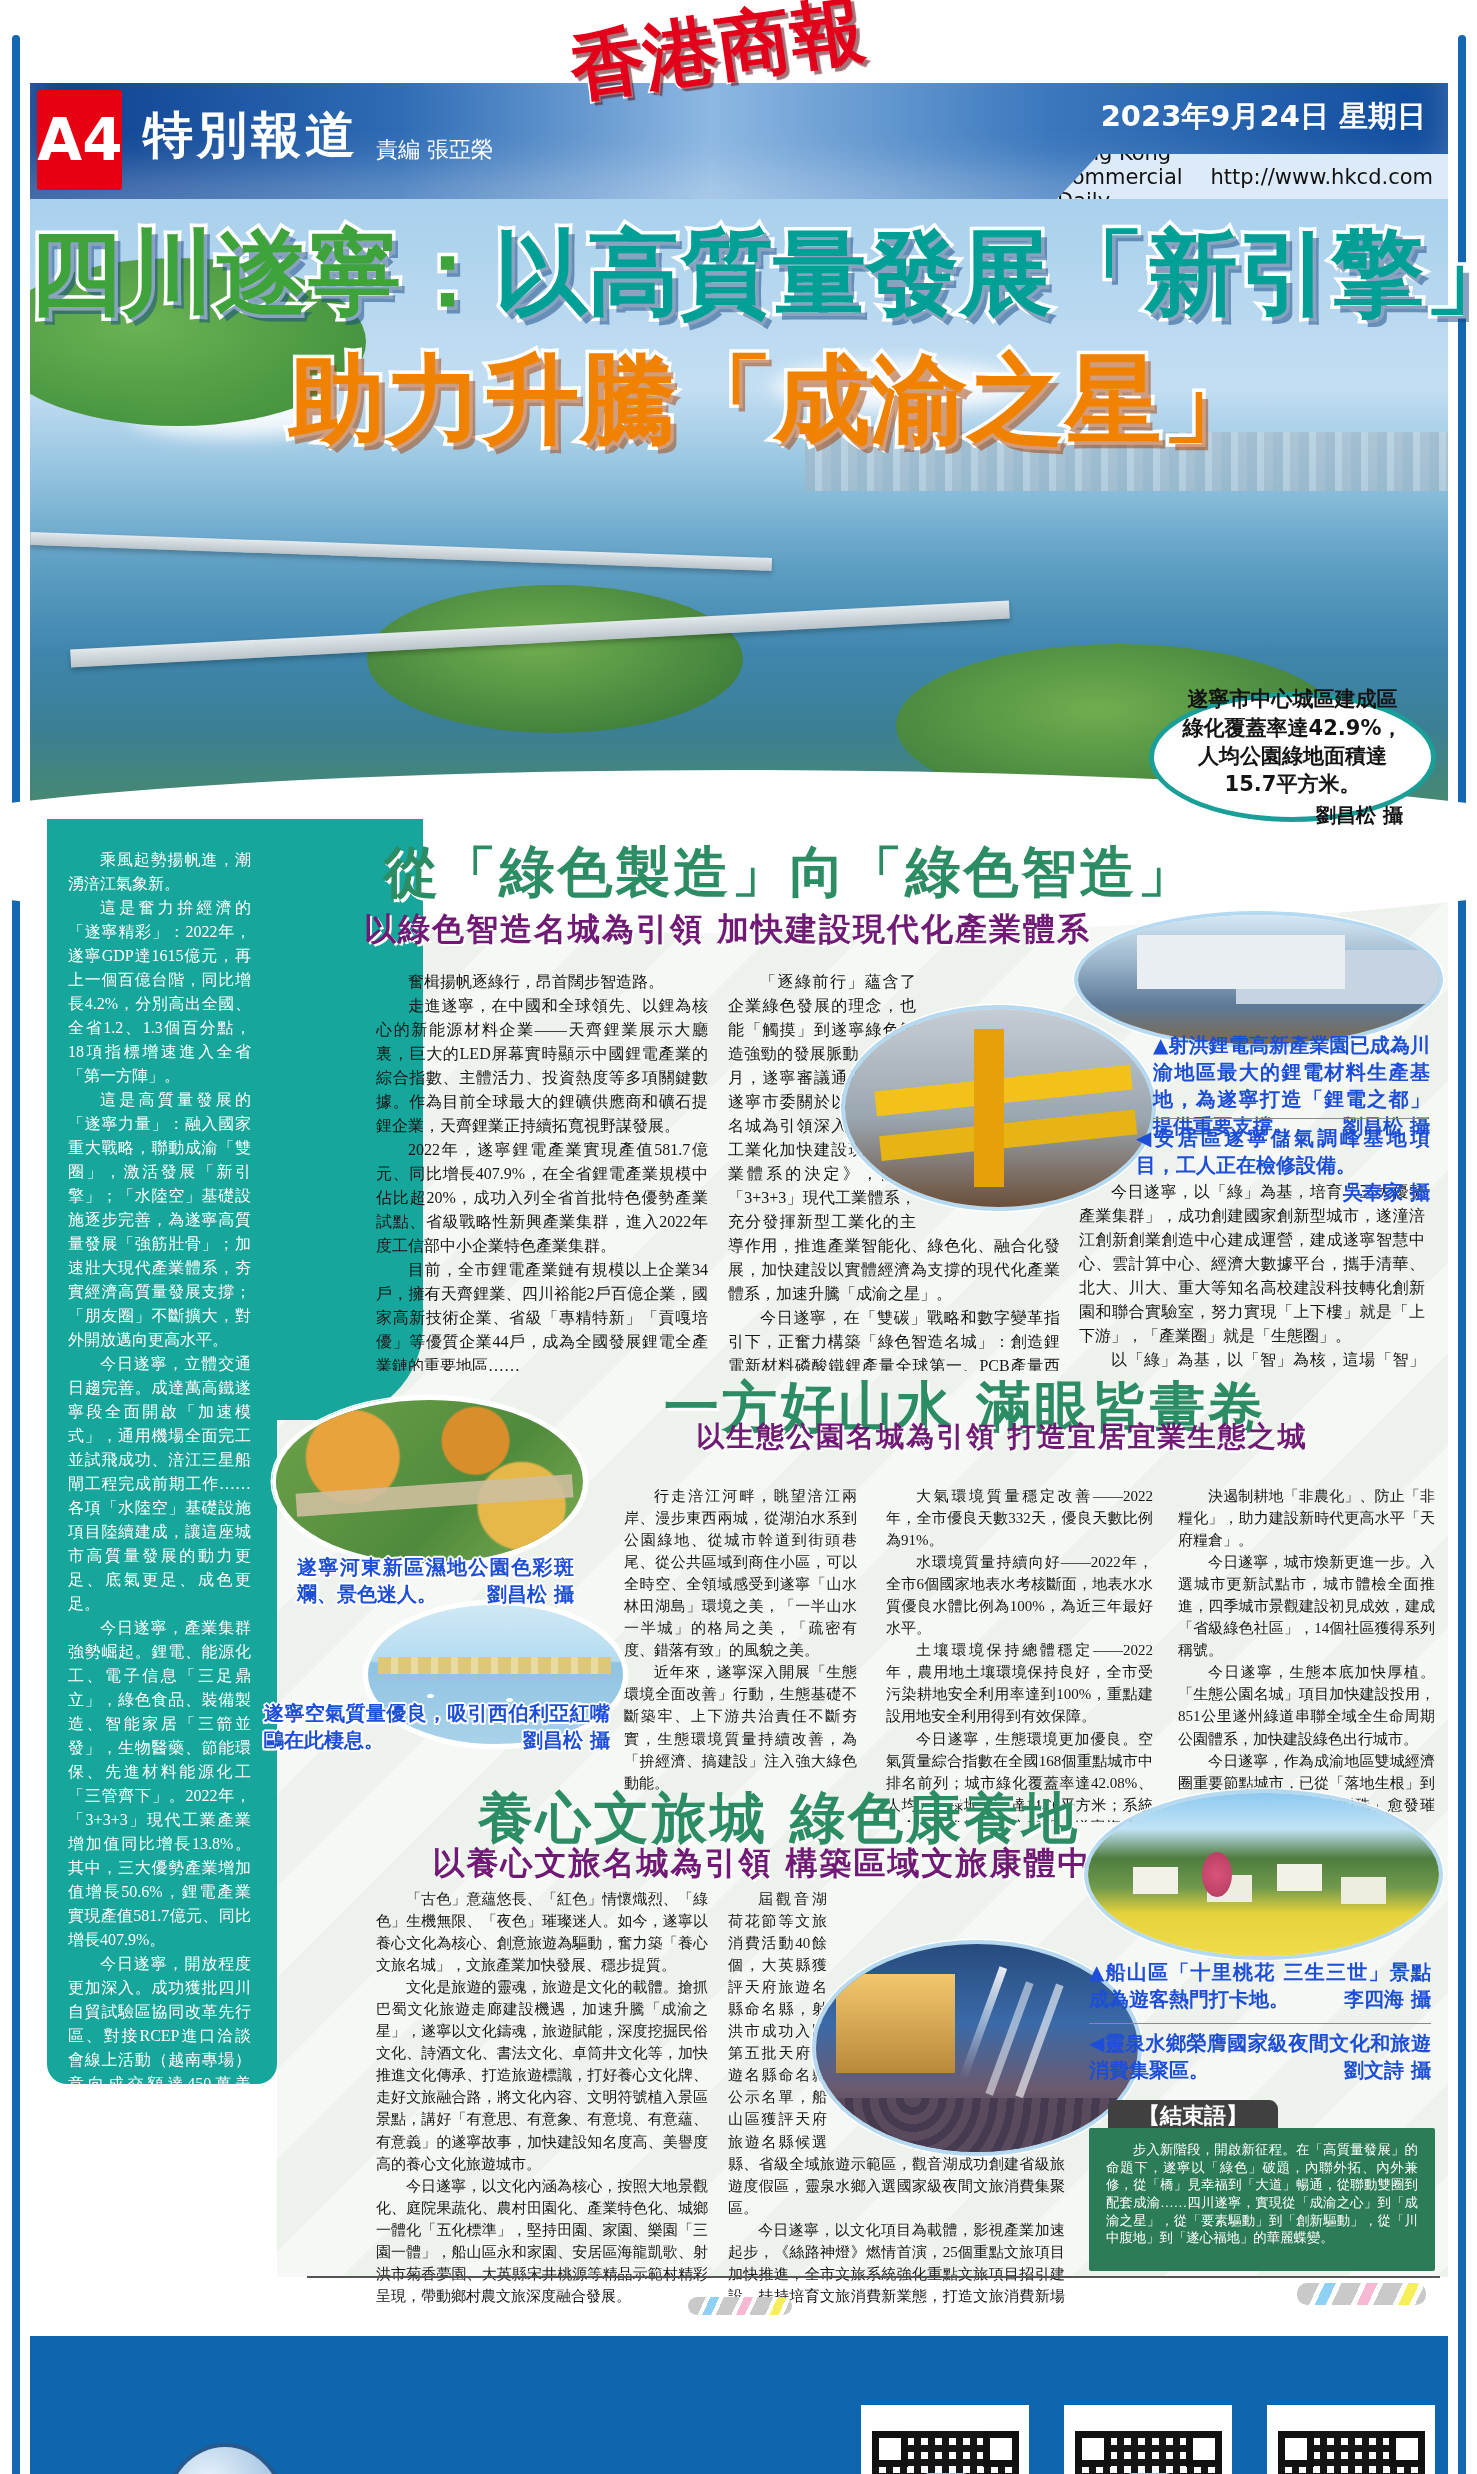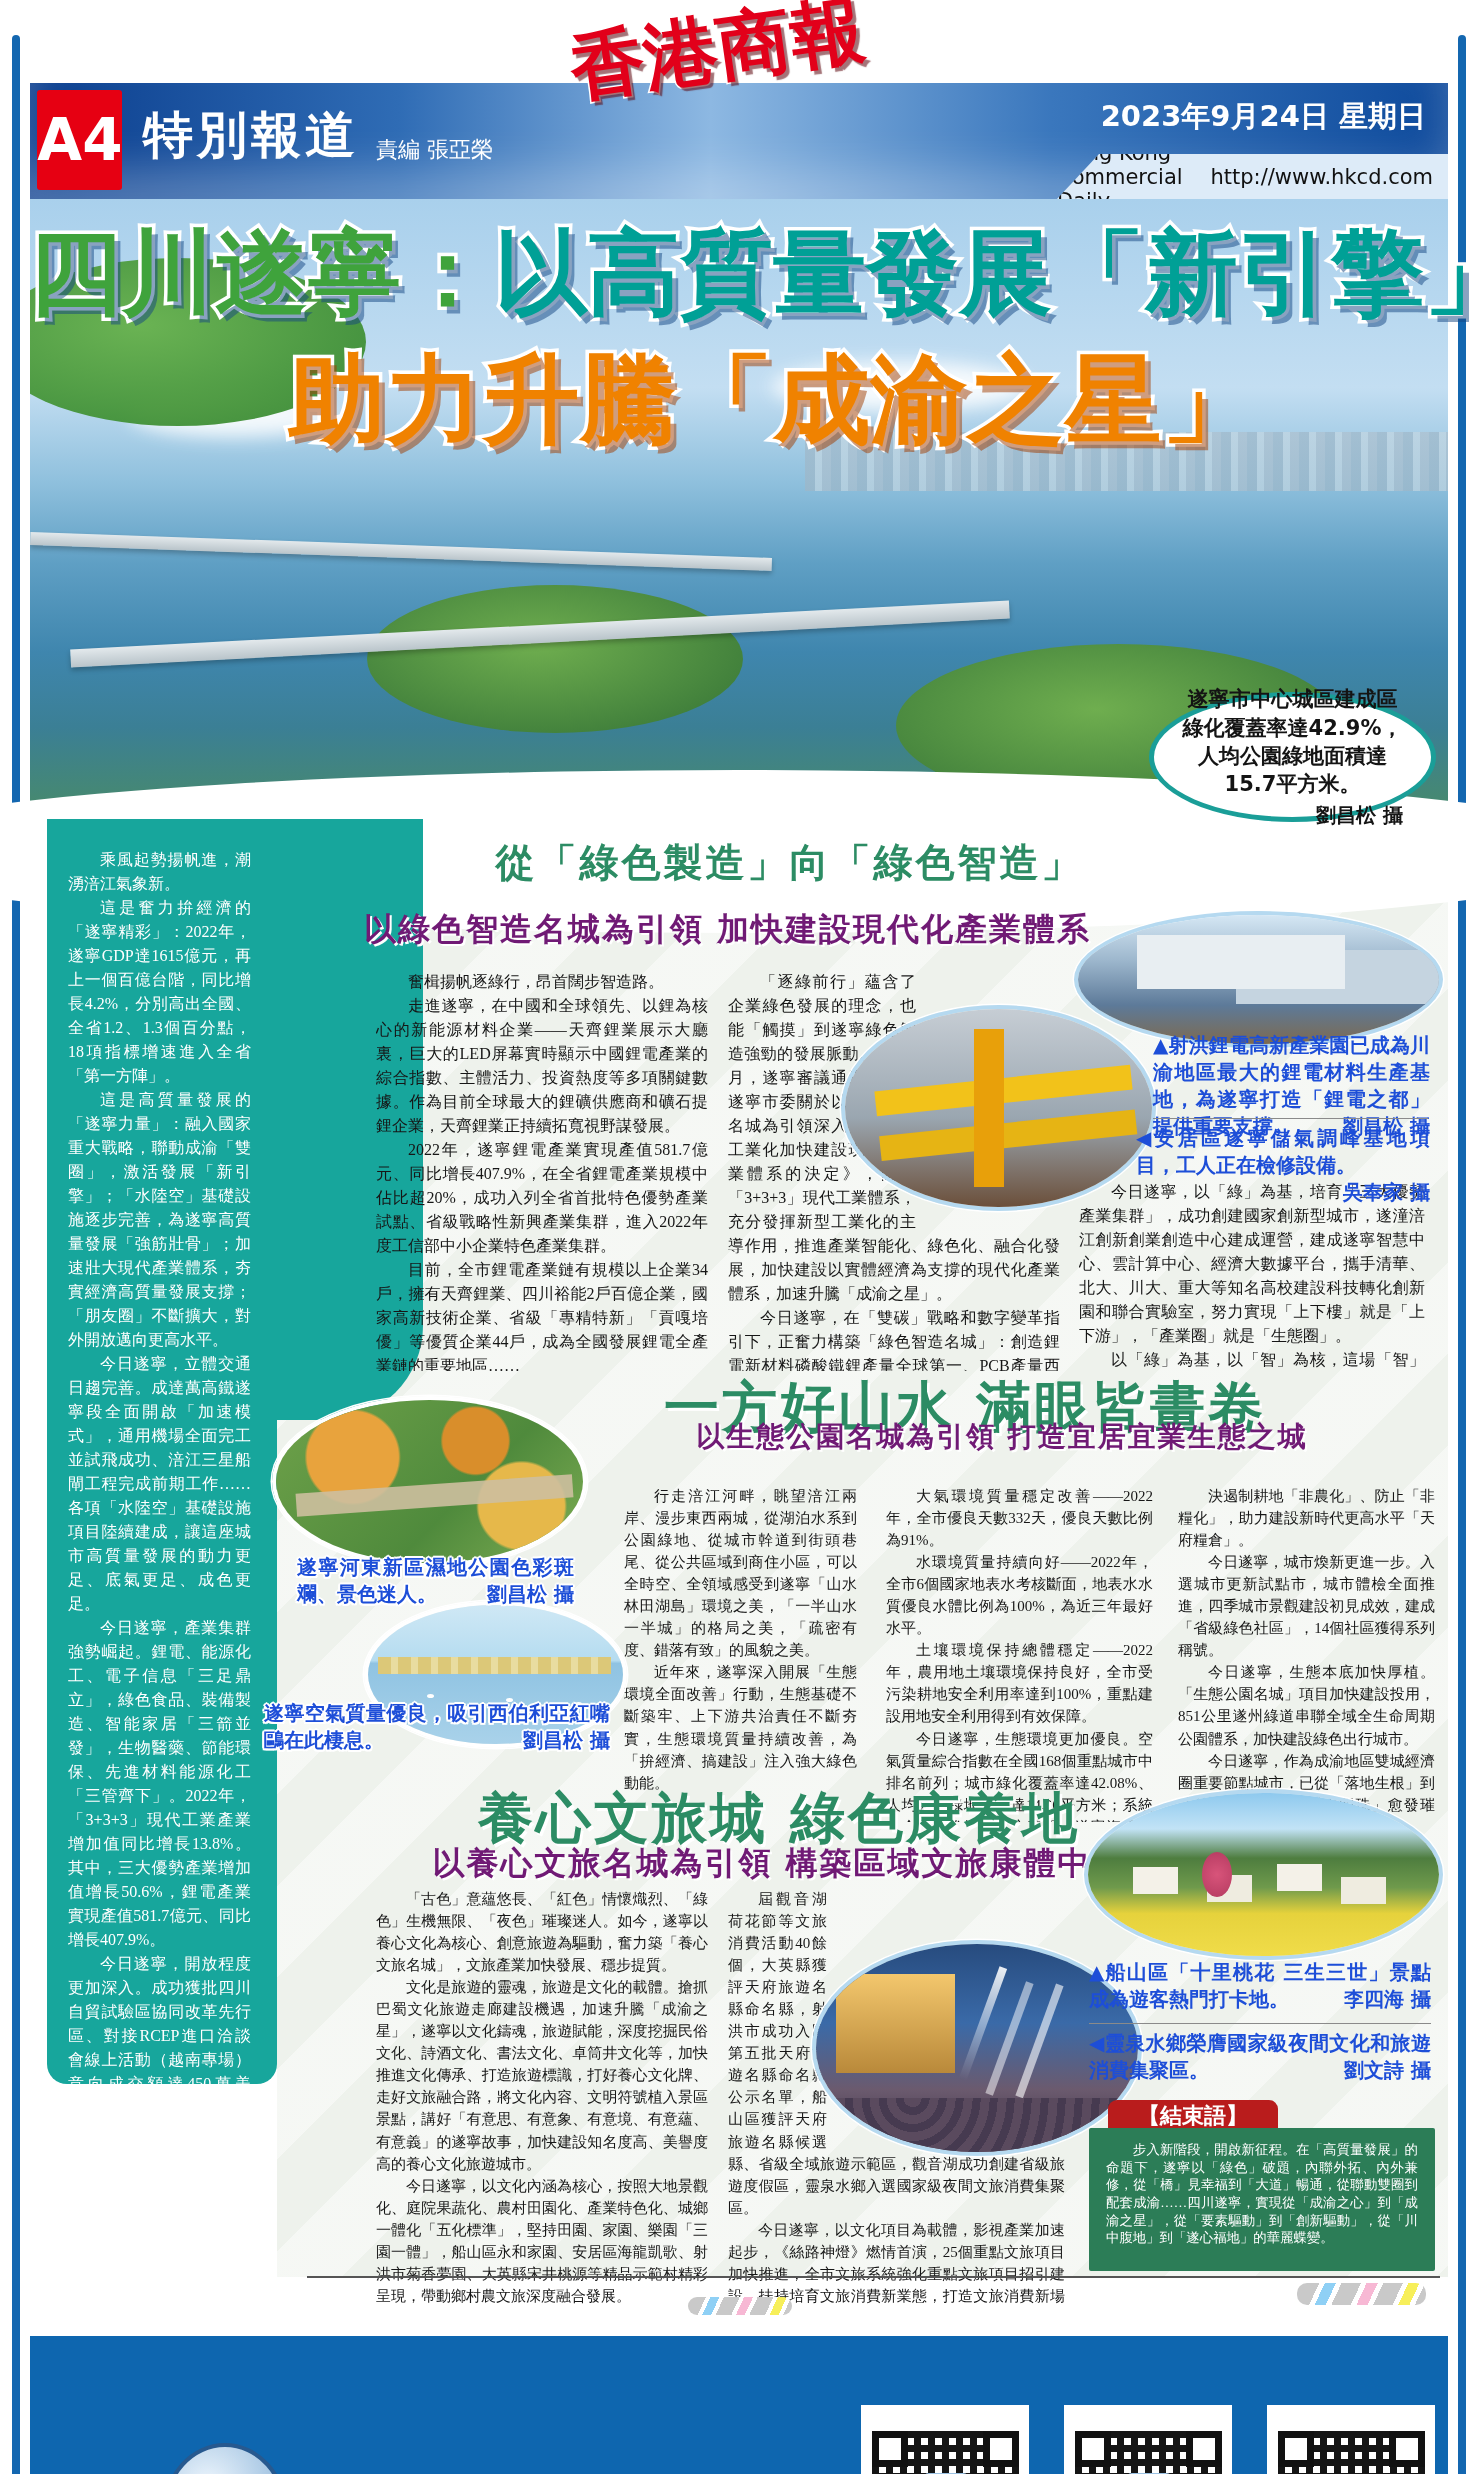--- a/index.html
+++ b/index.html
@@ -71,21 +71,21 @@
   
   .cap{position:absolute;font-weight:bold;font-size:20px;line-height:1.35;color:#1d4ed8;text-align:justify;}
   .cap .credit{float:right;margin-left:13px;}
   .halo{text-shadow:-1.5px -1.5px 0 #fff,1.5px -1.5px 0 #fff,-1.5px 1.5px 0 #fff,1.5px 1.5px 0 #fff,0 -2px 0 #fff,0 2px 0 #fff,-2px 0 0 #fff,2px 0 0 #fff;}
   .capline{position:absolute;height:1px;background:#8a8a8a;}
   
   .oval{position:absolute;border-radius:50%;overflow:hidden;border:4.5px solid #b5d9f0;box-shadow:0 0 0 1.5px #fff;}
   .oval .fill{position:absolute;inset:0;}
   .ov-white{border-color:#ffffff;}
   
-  .end-tab{position:absolute;left:1108px;top:2100px;width:170px;height:32px;background:#b91c1c;border-radius:9px 9px 0 0;
+  .end-tab{position:absolute;left:1108px;top:2100px;width:170px;height:32px;background:#404040;border-radius:9px 9px 0 0;
            color:#fff;font-size:22px;font-weight:bold;display:flex;align-items:center;justify-content:center;}
   .end-box{position:absolute;left:1089px;top:2128px;width:346px;height:143px;background:#2c7d57;color:#fff;
            box-sizing:border-box;padding:13px 17px;font-size:13.4px;line-height:1.32;text-align:justify;border-radius:2px;
            font-family:"Liberation Serif","DejaVu Serif",serif;}
   .end-box p{margin:0;text-indent:2em;}
   
   .hrule{position:absolute;left:307px;top:2276px;width:1133px;height:1.5px;background:#555;}
   .regmark{position:absolute;border-radius:10px;
      background:linear-gradient(115deg,#c9c9c9 0 16%,#fff 16% 20%,#8fd0f5 20% 28%,#fff 28% 32%,#c9c9c9 32% 46%,#fff 46% 50%,#f7b8d4 50% 58%,#fff 58% 62%,#c9c9c9 62% 76%,#fff 76% 80%,#f7ef5a 80% 88%,#fff 88% 92%,#c9c9c9 92% 100%);}
   
@@ -155,21 +155,21 @@
   <div class="sidebar-text">
     <div class="sb-spacer"></div>
   <p>乘風起勢揚帆進，潮湧涪江氣象新。</p>
       <p>這是奮力拚經濟的「遂寧精彩」：2022年，遂寧GDP達1615億元，再上一個百億台階，同比增長4.2%，分別高出全國、全省1.2、1.3個百分點，18項指標增速進入全省「第一方陣」。</p>
       <p>這是高質量發展的「遂寧力量」：融入國家重大戰略，聯動成渝「雙圈」，激活發展「新引擎」；「水陸空」基礎設施逐步完善，為遂寧高質量發展「強筋壯骨」；加速壯大現代產業體系，夯實經濟高質量發展支撐；「朋友圈」不斷擴大，對外開放邁向更高水平。</p>
       <p>今日遂寧，立體交通日趨完善。成達萬高鐵遂寧段全面開啟「加速模式」，通用機場全面完工並試飛成功、涪江三星船閘工程完成前期工作……各項「水陸空」基礎設施項目陸續建成，讓這座城市高質量發展的動力更足、底氣更足、成色更足。</p>
       <p>今日遂寧，產業集群強勢崛起。鋰電、能源化工、電子信息「三足鼎立」，綠色食品、裝備製造、智能家居「三箭並發」，生物醫藥、節能環保、先進材料能源化工「三管齊下」。2022年，「3+3+3」現代工業產業增加值同比增長13.8%。其中，三大優勢產業增加值增長50.6%，鋰電產業實現產值581.7億元、同比增長407.9%。</p>
       <p>今日遂寧，開放程度更加深入。成功獲批四川自貿試驗區協同改革先行區、對接RCEP進口洽談會線上活動（越南專場）意向成交額達450萬美元、遂潼涪江創新創業創造中心正式運營……</p>
     </div>
 
-  <div class="stitle" style="left:307px;top:836px;width:965px;font-size:39px;">從「綠色製造」向「綠色智造」</div>
+  <div class="stitle" style="left:307px;top:836px;width:965px;font-size:55px;">從「綠色製造」向「綠色智造」</div>
   <div class="ssub" style="left:307px;top:908px;width:841px;font-size:32px;">以綠色智造名城為引領 加快建設現代化產業體系</div>
 
   <div class="col f32" style="left:376px;top:970px;width:332px;height:401px;">
       <p>奮楫揚帆逐綠行，昂首闊步智造路。</p>
       <p>走進遂寧，在中國和全球領先、以鋰為核心的新能源材料企業——天齊鋰業展示大廳裏，巨大的LED屏幕實時顯示中國鋰電產業的綜合指數、主體活力、投資熱度等多項關鍵數據。作為目前全球最大的鋰礦供應商和礦石提鋰企業，天齊鋰業正持續拓寬視野謀發展。</p>
       <p>2022年，遂寧鋰電產業實現產值581.7億元、同比增長407.9%，在全省鋰電產業規模中佔比超20%，成功入列全省首批特色優勢產業試點、省級戰略性新興產業集群，進入2022年度工信部中小企業特色產業集群。</p>
       <p>目前，全市鋰電產業鏈有規模以上企業34戶，擁有天齊鋰業、四川裕能2戶百億企業，國家高新技術企業、省級「專精特新」「貢嘎培優」等優質企業44戶，成為全國發展鋰電全產業鏈的重要地區……</p>
     </div>
   <div class="col f32" style="left:728px;top:970px;width:332px;height:401px;">
     <div class="spacer-r" style="width:144px;height:213px;margin-top:35px;"></div>

